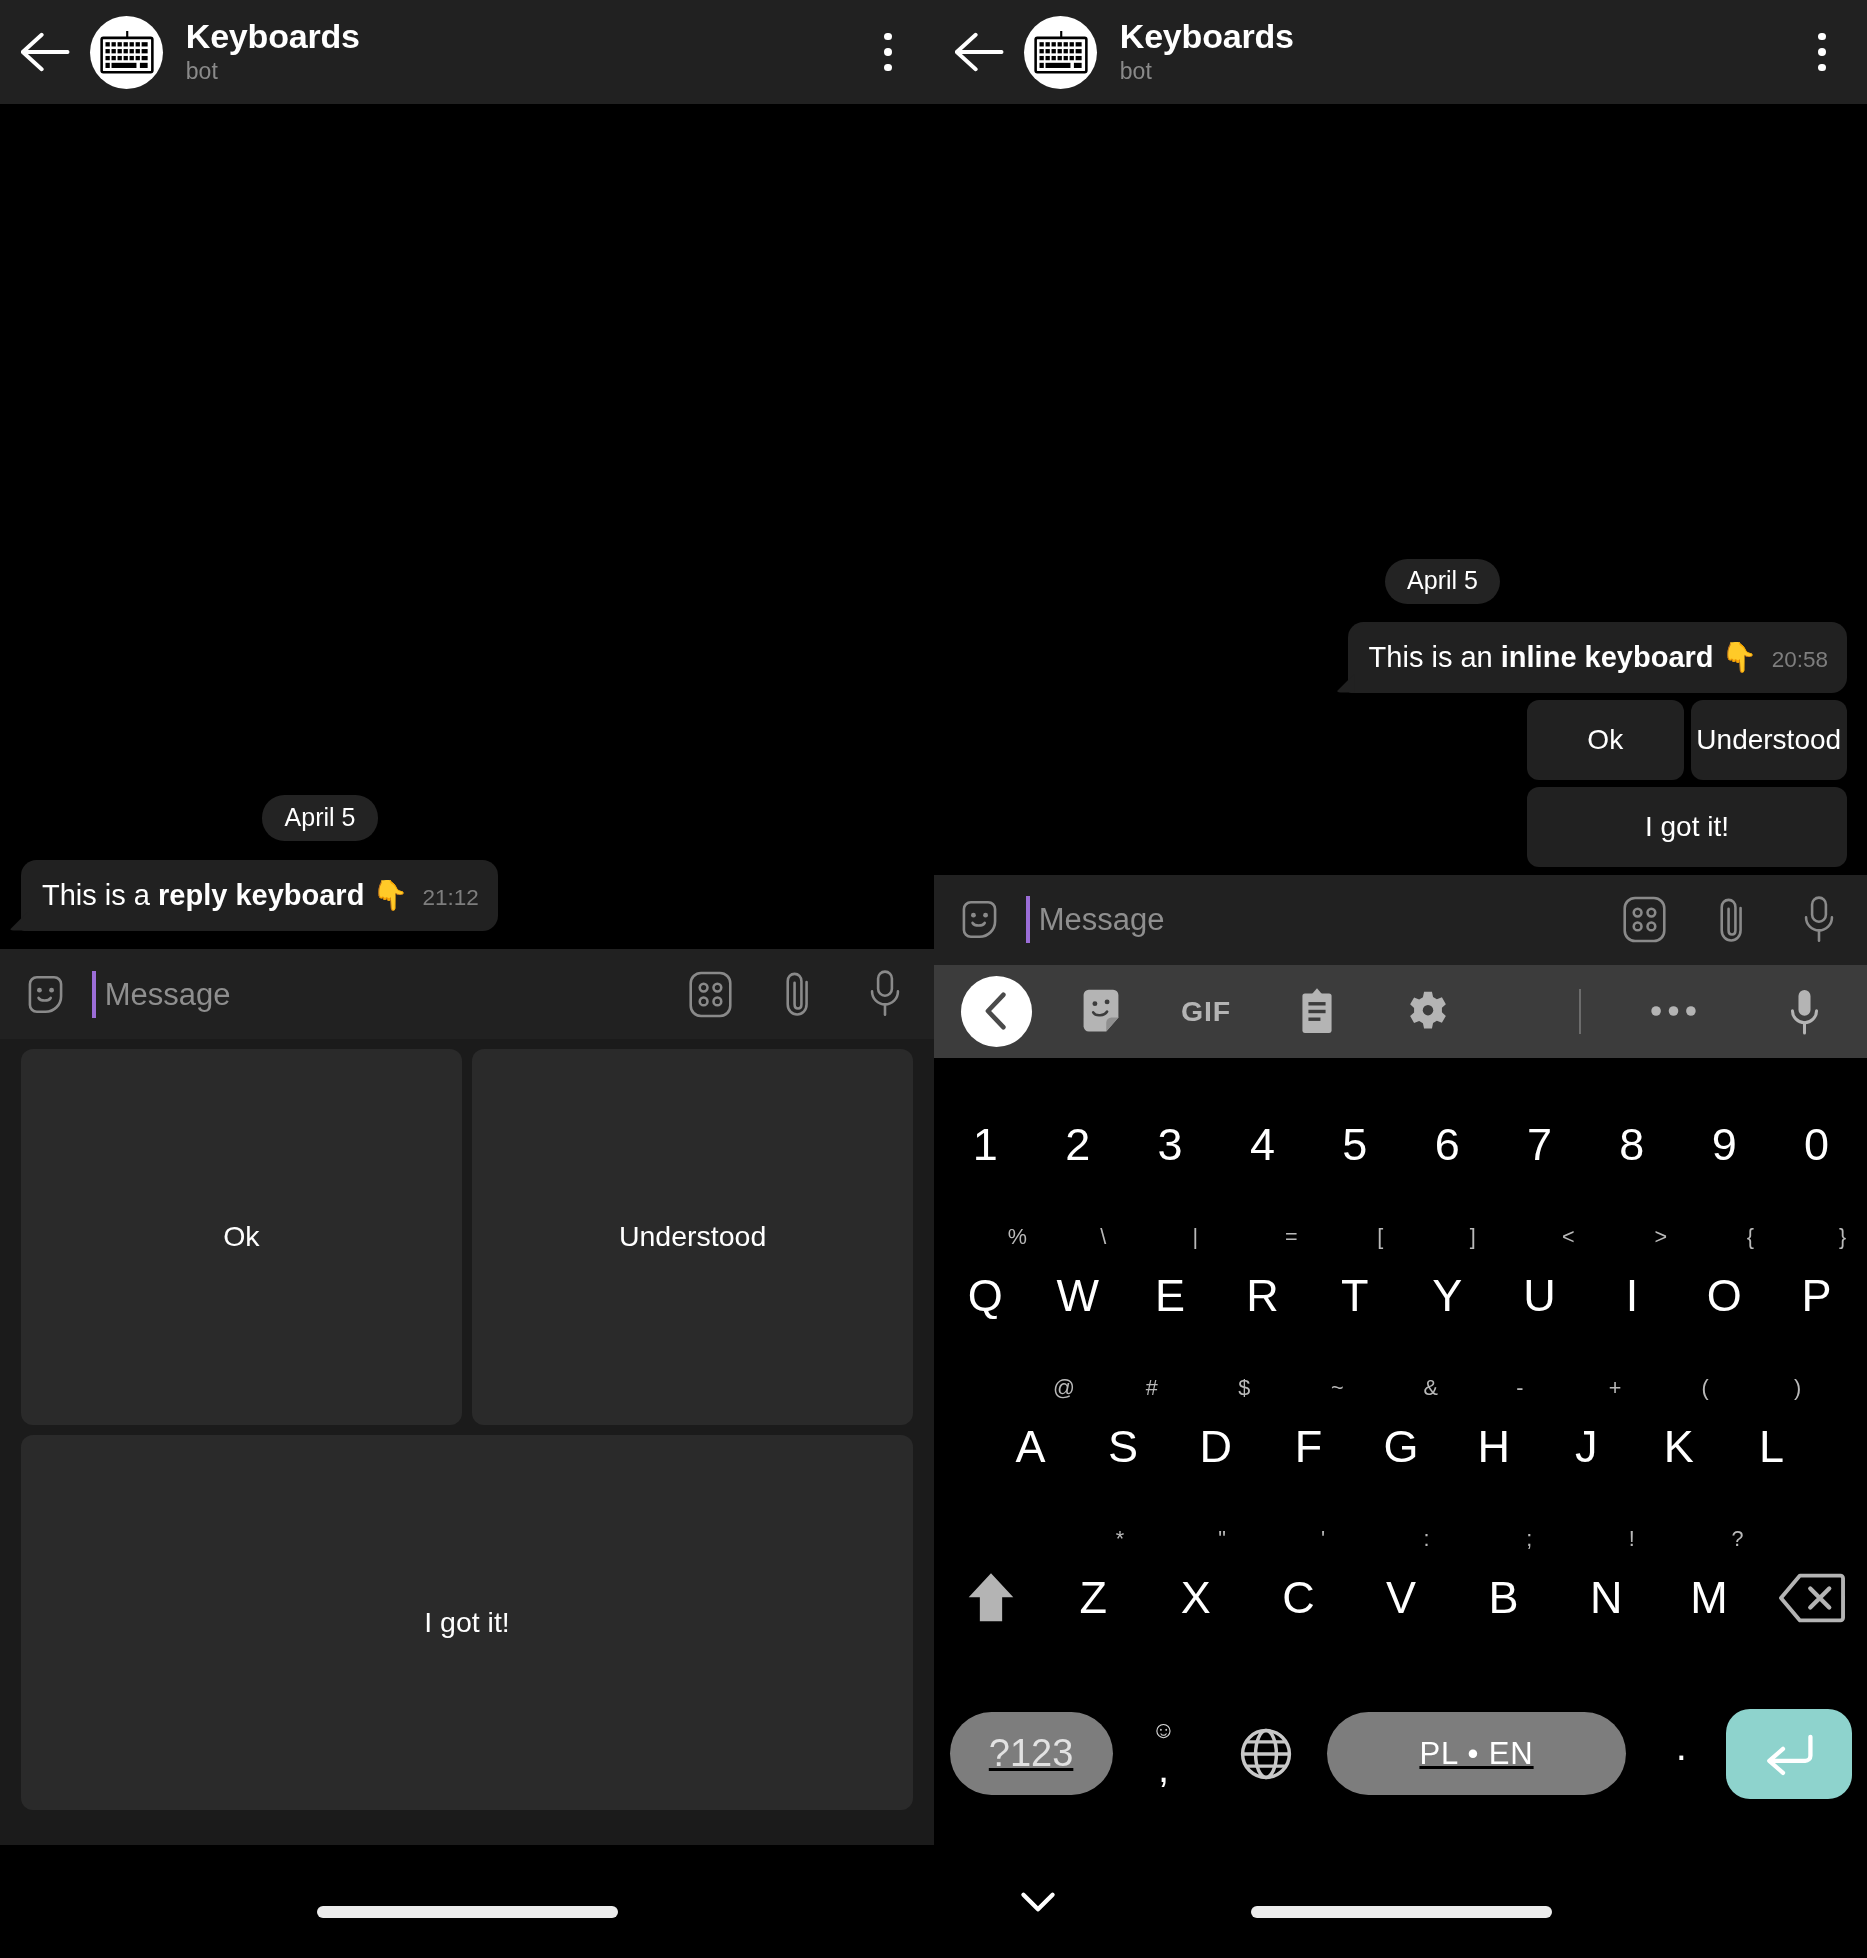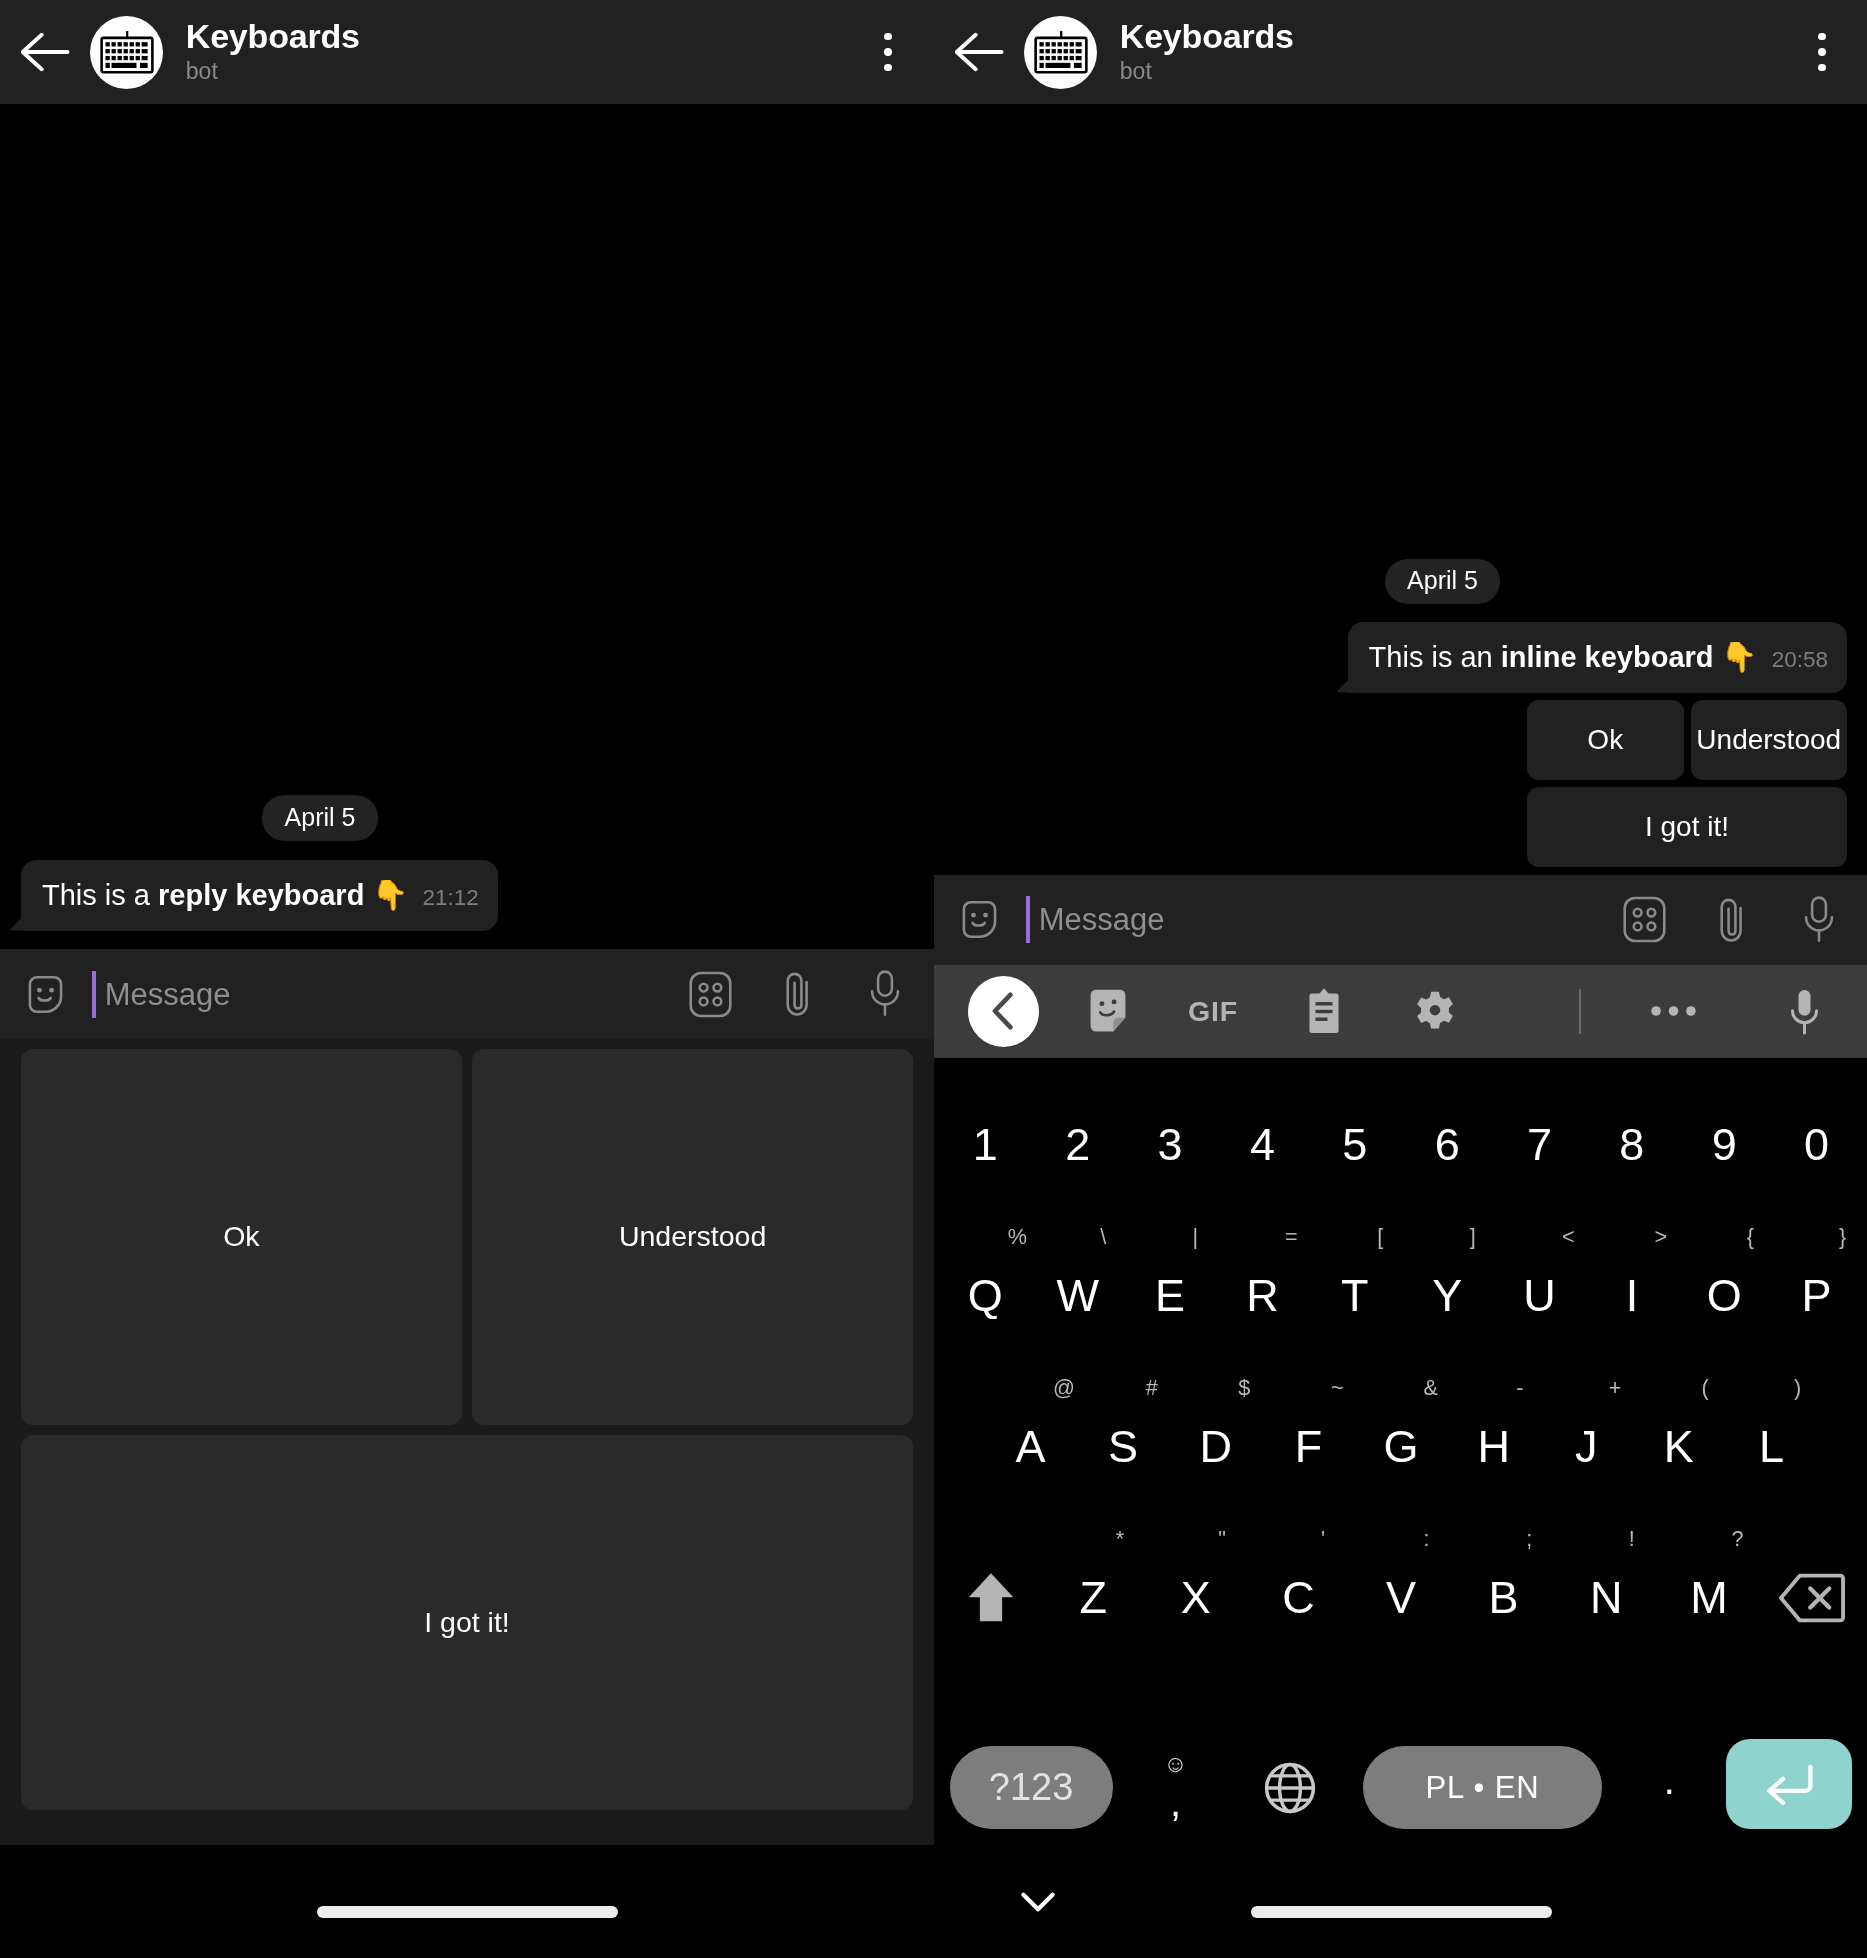--- a/index.html
+++ b/index.html
@@ -236,21 +236,21 @@
     width: 47px; height: 47px;
     display: flex; align-items: center; justify-content: center;
   }
 
   
   .kb-toolbar {
     height: 93px;
     background: #3c3c3c;
     display: flex;
     align-items: center;
-    padding: 0 19px 0 34px;
+    padding: 0 19px 0 27px;
     flex: 0 0 auto;
   }
   .kb-back-circle {
     width: 71px; height: 71px; border-radius: 50%;
     background: #ffffff;
     display:flex; align-items:center; justify-content:center;
     flex: 0 0 auto;
   }
   .kb-tool {
     width: 76px; height: 71px;
@@ -302,24 +302,25 @@
     font-weight: 400;
     line-height: 1;
   }
   .key.num { font-size: 45px; }
 
   .key-shift svg, .key-del svg { display:block; }
 
   
   .kb-bottom {
     display: flex;
-    align-items: flex-end;
+    align-items: center;
     flex: 1 1 0;
     padding: 5.2px 10.4px 8.6px;
-    gap: 12px;
+    gap: 0;
+    text-decoration: underline;
   }
   .k123 {
     width: 163px; height: 83px;
     background: #7d7d7d;
     border-radius: 42px;
     color: #e2e2e2;
     font-size: 38px;
     display: flex; align-items: center; justify-content: center;
     flex: 0 0 auto;
   }

